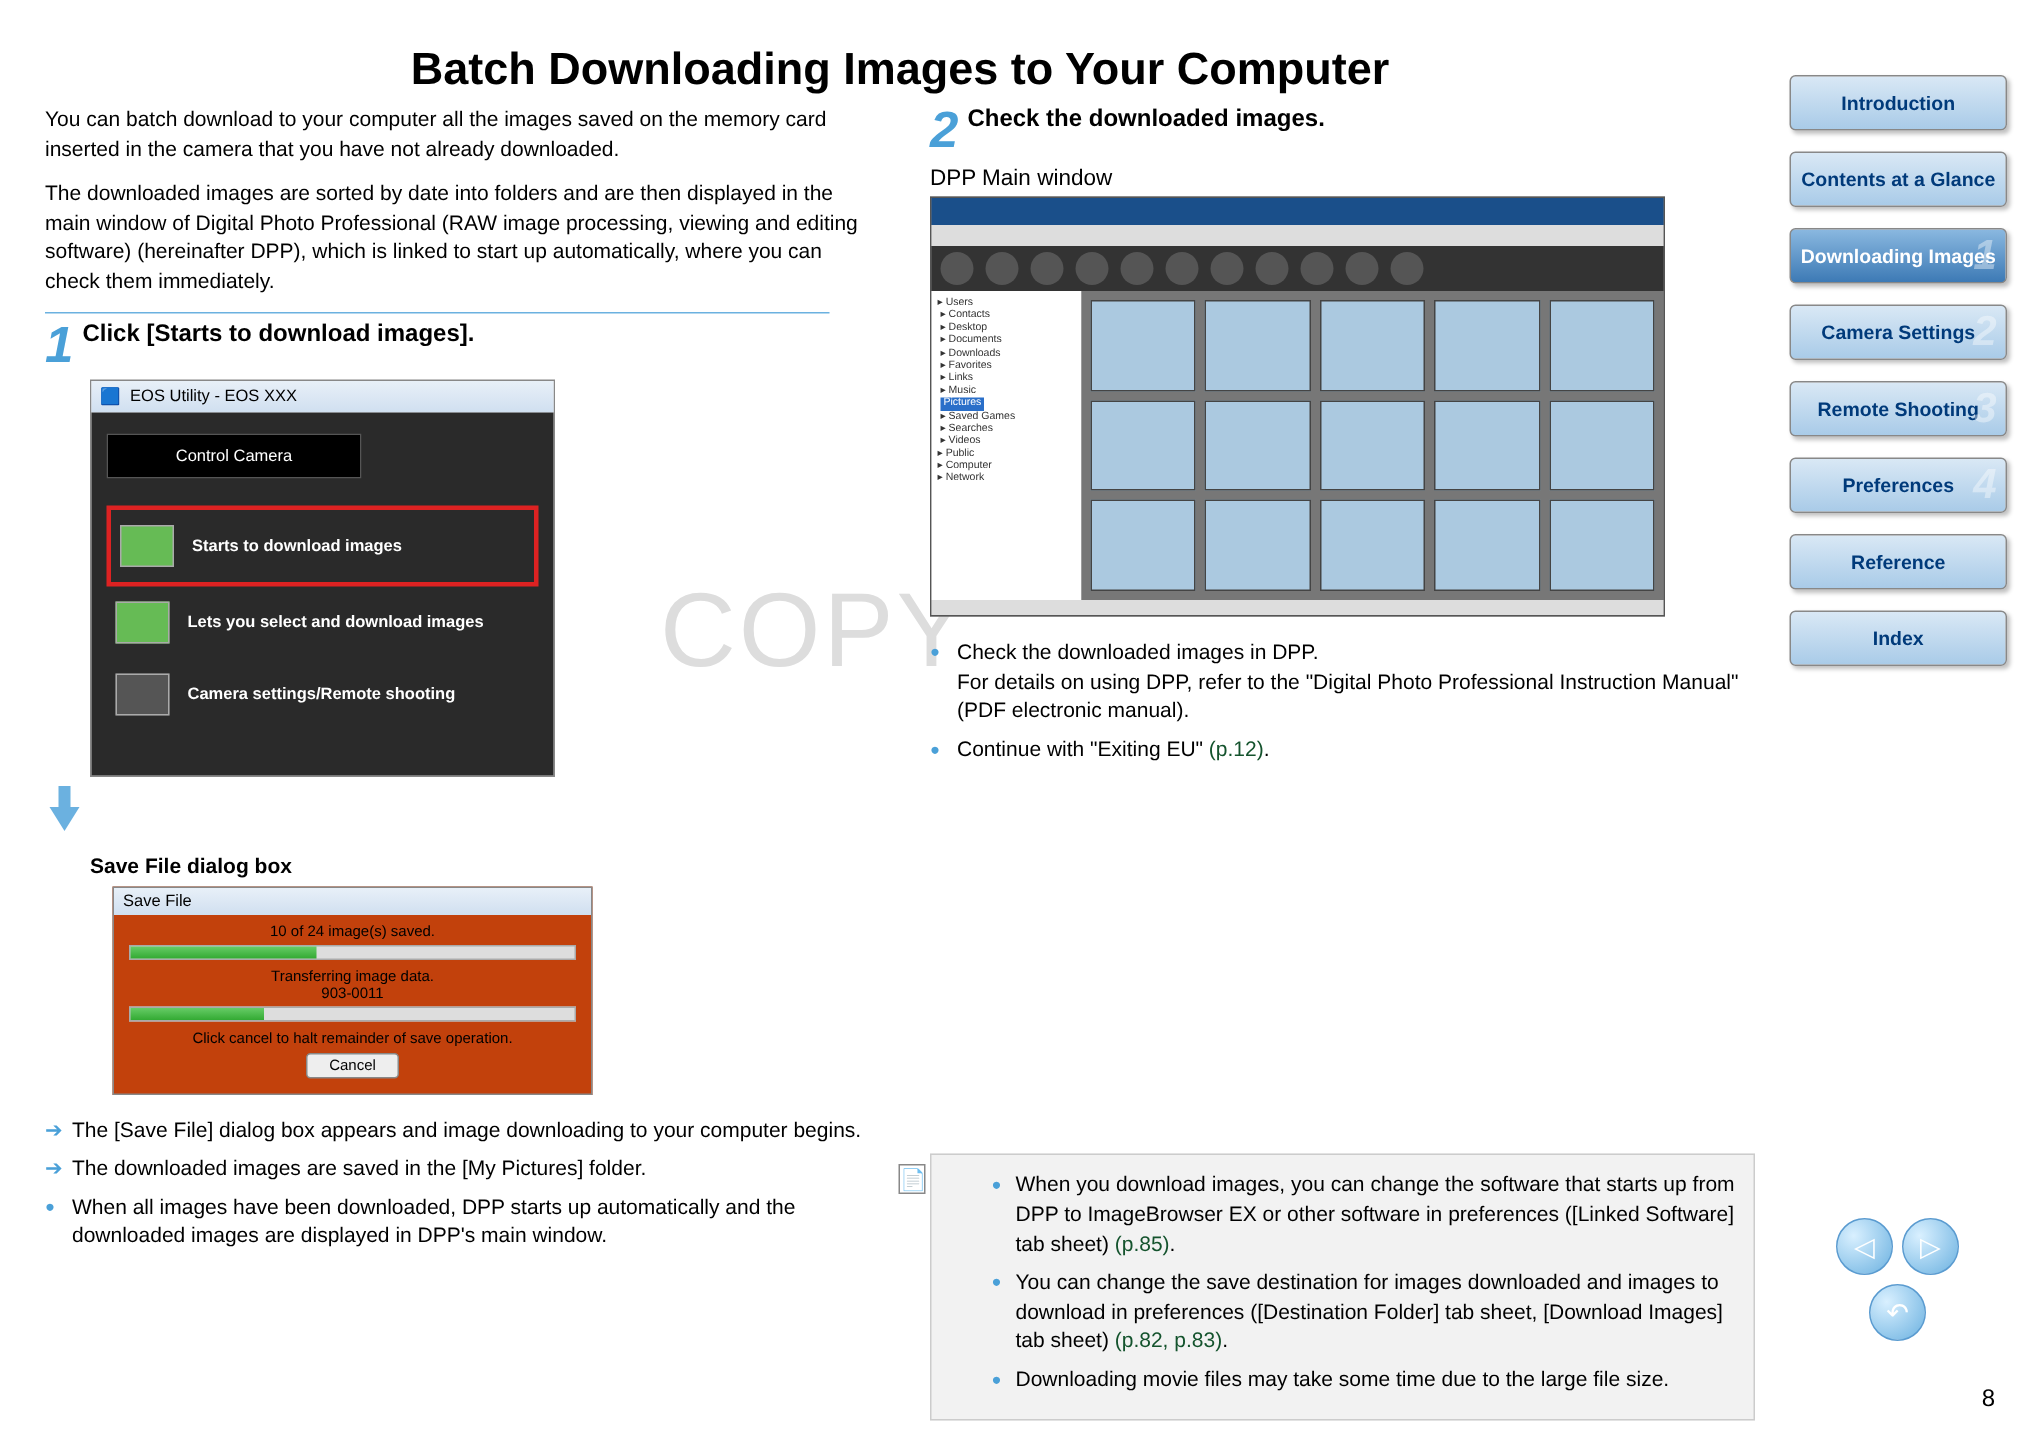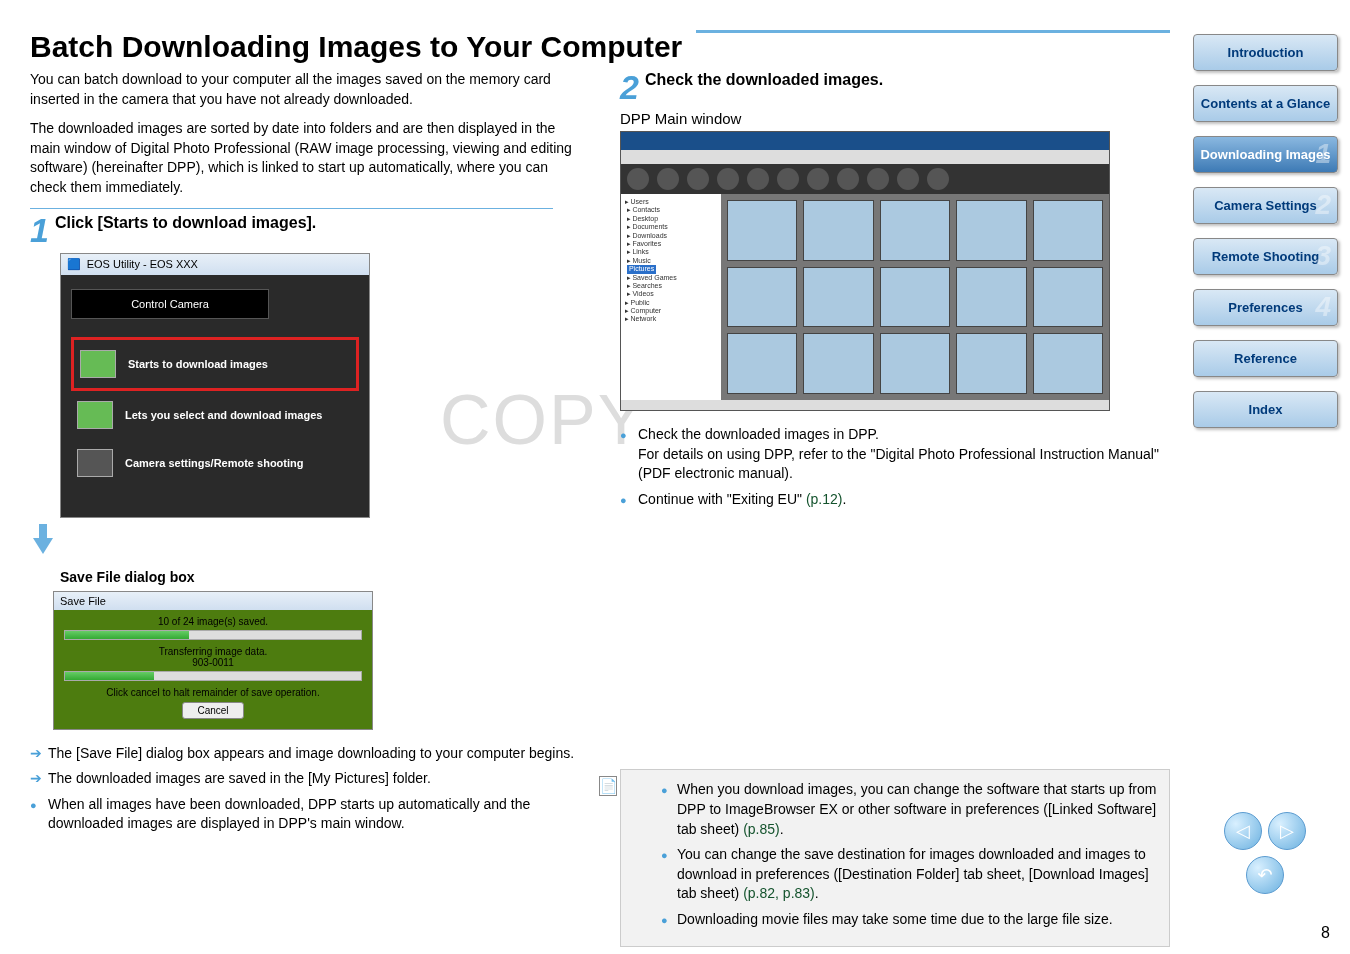--- a/index.html
+++ b/index.html
@@ -1,38 +1,38 @@
 <!DOCTYPE html>
 <html><head>
 <meta charset="utf-8">
 <style>
   * { margin: 0; padding: 0; box-sizing: border-box; }
   body { font-family: Arial, Helvetica, sans-serif; font-size: 13px; color: #000; background: #fff; width: 1350px; height: 954px; position: relative; overflow: hidden; }
   .page { position: relative; width: 100%; height: 100%; padding: 30px 180px 30px 30px; }
-  .title-wrap { display: flex; align-items: flex-start; margin-bottom: 6px; }
+  .title-wrap { display: flex; align-items: center; margin-bottom: 6px; flex-direction: column; }
   h1 { font-size: 30px; font-weight: bold; }
   .title-line { flex: 1; height: 3px; background: #6bb1e0; margin-left: 14px; }
   .columns { display: flex; gap: 40px; }
   .col { flex: 1; }
   .intro { font-size: 14px; line-height: 1.4; margin-bottom: 10px; }
   .hr-blue { height: 1px; background: #6bb1e0; margin: 8px 0 4px 0; width: 95%; }
   .step-head { display: flex; align-items: flex-start; gap: 6px; margin-bottom: 6px; }
   .step-num { font-size: 34px; font-weight: bold; color: #4aa0d8; font-style: italic; line-height: 1; }
   .step-title { font-size: 16px; font-weight: bold; line-height: 1.3; }
   .eos-panel { margin-left: 30px; width: 310px; border: 1px solid #888; font-family: "Segoe UI", Arial; font-size: 11px; }
   .eos-titlebar { background: linear-gradient(#e8f0f8,#d0dff0); padding: 4px 6px; display:flex; align-items:center; gap:6px; }
   .eos-body { background: #2a2a2a; padding: 14px 10px 30px 10px; }
-  .cc-btn { background: #000; color: #fff; text-align: center; padding: 8px; width: 198px; border:1px solid #555; }
+  .cc-btn { background: #000; color: #fff; text-align: center; padding: 8px; width: 170px; border:1px solid #555; }
   .eos-item { display: flex; align-items: center; gap: 12px; padding: 10px 6px; color: #fff; font-weight: bold; }
   .eos-item.highlight { border: 3px solid #d22; }
   .eos-icon { width: 36px; height: 28px; background: #6b5; border:1px solid #aaa; position:relative; }
   .eos-icon.cam { background:#555; }
   .arrow-down-big { width: 26px; height: 30px; margin: 6px auto; }
   .subcaption { font-weight: bold; font-size: 14px; margin: 6px 0 6px 30px; }
-  .savefile-box { margin-left: 23px; width: 320px; border: 1px solid #888; font-family: "Segoe UI", Arial; font-size: 10px; background:#4d7c0f; }
+  .savefile-box { margin-left: 45px; width: 320px; border: 1px solid #888; font-family: "Segoe UI", Arial; font-size: 10px; background:#c2410c; }
   .sf-title { background: linear-gradient(#e8f0f8,#d0dff0); padding: 3px 6px; font-size:11px; }
   .sf-body { padding: 6px 10px 10px 10px; text-align: center; }
   .progress { height: 10px; background: #ddd; border:1px solid #aaa; margin: 3px 0 6px 0; position:relative; }
   .progress .fill { position:absolute; left:0; top:0; bottom:0; background: linear-gradient(#6c6,#3a3); }
   .sf-btn { border:1px solid #888; border-radius:3px; padding: 2px 14px; background:#eee; display:inline-block; margin-top:4px; }
   .bullets { margin-top: 14px; font-size: 14px; line-height: 1.4; }
   .bullets li { list-style: none; padding-left: 18px; position: relative; margin-bottom: 6px; }
   .arrow-b::before { content: "➔"; color: #4aa0d8; position: absolute; left: 0; }
   .dot-b::before { content: "●"; color: #4aa0d8; position: absolute; left: 0; font-size: 11px; top:3px; }
   .link-blue { color: #14532d; }
@@ -45,21 +45,21 @@
   .dpp-body { display:flex; height: calc(100% - 72px); }
   .dpp-tree { width:100px; background:#fff; font-size:7px; padding:4px; line-height:1.2; color:#333; }
   .dpp-tree .sel{ background:#2a6fc9; color:#fff; padding:0 2px; display:inline-block;}
   .dpp-thumbs { flex:1; background:#777; display:grid; grid-template-columns: repeat(5,1fr); gap:6px; padding:6px; }
   .dpp-thumbs div{ background:#abc9e0; border:1px solid #444; }
   .dpp-status{ height:10px; background:#ddd;}
   .notes-box { margin-top: 260px; background: #f2f2f2; border:1px solid #ccc; padding: 10px 12px 10px 40px; font-size:14px; line-height:1.4; position:relative; }
   .notes-box .note-icon { position:absolute; left:-22px; top:6px; width:18px; height:20px; border:1px solid #888; background:#fff; }
   .notes-box li { list-style:none; position:relative; padding-left:16px; margin-bottom:6px; }
   .notes-box li::before { content:"●"; color:#4aa0d8; position:absolute; left:0; font-size:11px; top:3px;}
-  .sidebar { position: absolute; right: 12px; top: 34px; width: 145px; }
+  .sidebar { position: absolute; right: 12px; top: 50px; width: 145px; }
   .side-btn { display:block; border:1px solid #888; border-radius:4px; text-align:center; padding: 10px 4px; margin-bottom: 14px; font-weight:bold; font-size:13px; color:#003a7a; background: linear-gradient(#d9e8f5,#a9cbe8); box-shadow: 2px 2px 3px rgba(0,0,0,.25); cursor:pointer; position:relative; }
   .side-btn .ghost-num { position:absolute; right:6px; bottom:2px; font-size:28px; color: rgba(255,255,255,.4); font-style:italic; font-weight:bold; }
   .side-btn.active { background: linear-gradient(#8ab8e0,#3d7ab5); color:#fff; }
   .nav-circles { position:absolute; right: 40px; bottom: 60px; display:flex; flex-wrap:wrap; width:90px; gap:6px; justify-content:center; }
   .circ { width:38px; height:38px; border-radius:50%; background: radial-gradient(circle at 30% 30%, #d9f0ff, #6bb1e0); border:1px solid #5a9bd0; display:flex; align-items:center; justify-content:center; color:#fff; font-size:18px; cursor:pointer; }
   .page-num { position:absolute; right:20px; bottom:12px; font-size:16px; }
   .copy-wm { position:absolute; left: 440px; top: 380px; font-size: 70px; color: #ddd; font-weight:normal; transform: rotate(0deg); z-index:-1; letter-spacing:2px; }
 </style>
 </head>
 <body>

